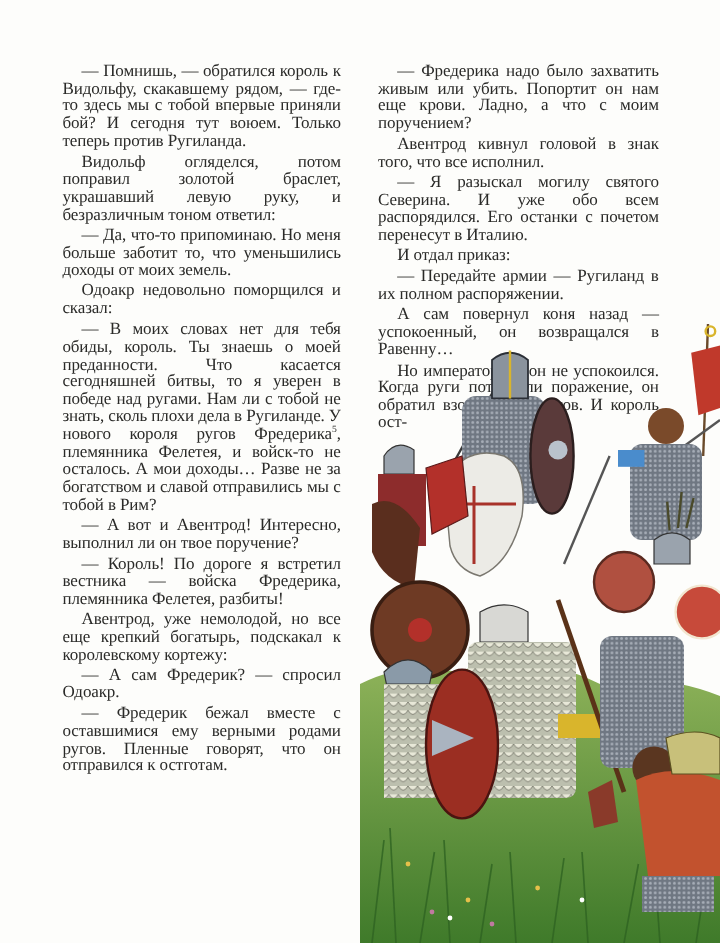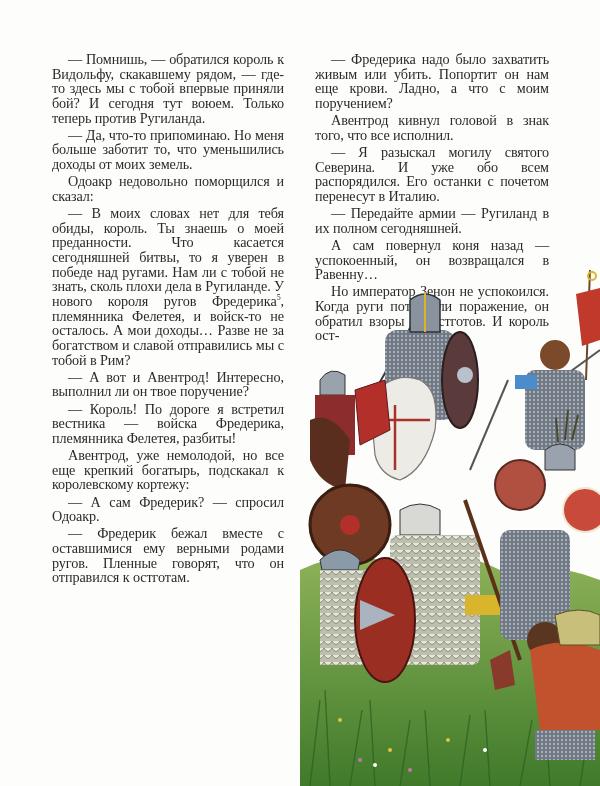--- a/index.html
+++ b/index.html
@@ -29,36 +29,38 @@
   }
   .illustration svg { width: 100%; height: 100%; display: block; }
 </style>
 </head>
 <body>
 
 <div class="page">
 
   <div class="col col-left">
     <p>— Помнишь, — обратился король к Видольфу, скакавшему рядом, — где-то здесь мы с тобой впервые приняли бой? И сегодня тут воюем. Только теперь против Ругиланда.</p>
+    <p>Видольф огляделся, потом поправил золотой браслет, украшавший левую руку, и безразличным тоном ответил:</p>
     <p>— Да, что-то припоминаю. Но меня больше заботит то, что уменьшились доходы от моих земель.</p>
     <p>Одоакр недовольно поморщился и сказал:</p>
     <p><span>— В моих словах нет для тебя обиды, король. Ты знаешь о моей преданности. Что касается сегодняшней битвы, то я уверен в победе над ругами. Нам ли с тобой не знать, сколь плохи дела в Ругиланде. У нового короля ругов Фредерика</span><sup>5</sup><span>, племянника Фелетея, и войск-то не осталось. А мои доходы… Разве не за богатством и славой отправились мы с тобой в Рим?</span></p>
     <p>— А вот и Авентрод! Интересно, выполнил ли он твое поручение?</p>
     <p>— Король! По дороге я встретил вестника — войска Фредерика, племянника Фелетея, разбиты!</p>
     <p>Авентрод, уже немолодой, но все еще крепкий богатырь, подскакал к королевскому кортежу:</p>
     <p>— А сам Фредерик? — спросил Одоакр.</p>
     <p>— Фредерик бежал вместе с оставшимися ему верными родами ругов. Пленные говорят, что он отправился к остготам.</p>
 
   </div>
 
   <div class="col col-right">
     <p>— Фредерика надо было захватить живым или убить. Попортит он нам еще крови. Ладно, а что с моим поручением?</p>
     <p>Авентрод кивнул головой в знак того, что все исполнил.</p>
     <p>— Я разыскал могилу святого Северина. И уже обо всем распорядился. Его останки с почетом перенесут в Италию.</p>
-    <p>— Передайте армии — Ругиланд в их полном сегодняшней.</p>
+    <p>И отдал приказ:</p>
+    <p>— Передайте армии — Ругиланд в их полном распоряжении.</p>
     <p>А сам повернул коня назад — успокоенный, он возвращался в Равенну…</p>
     <p>Но император Зенон не успокоился. Когда руги потерпели поражение, он обратил взоры на остготов. И король ост-</p>
   </div>
 
   <div class="illustration">
     <svg viewBox="0 0 300 516" preserveAspectRatio="none">
       <defs>
         <linearGradient id="grassG" x1="0" y1="0" x2="0" y2="1">
           <stop offset="0" stop-color="#8fb35a"></stop>
           <stop offset="1" stop-color="#3f7a2a"></stop>

